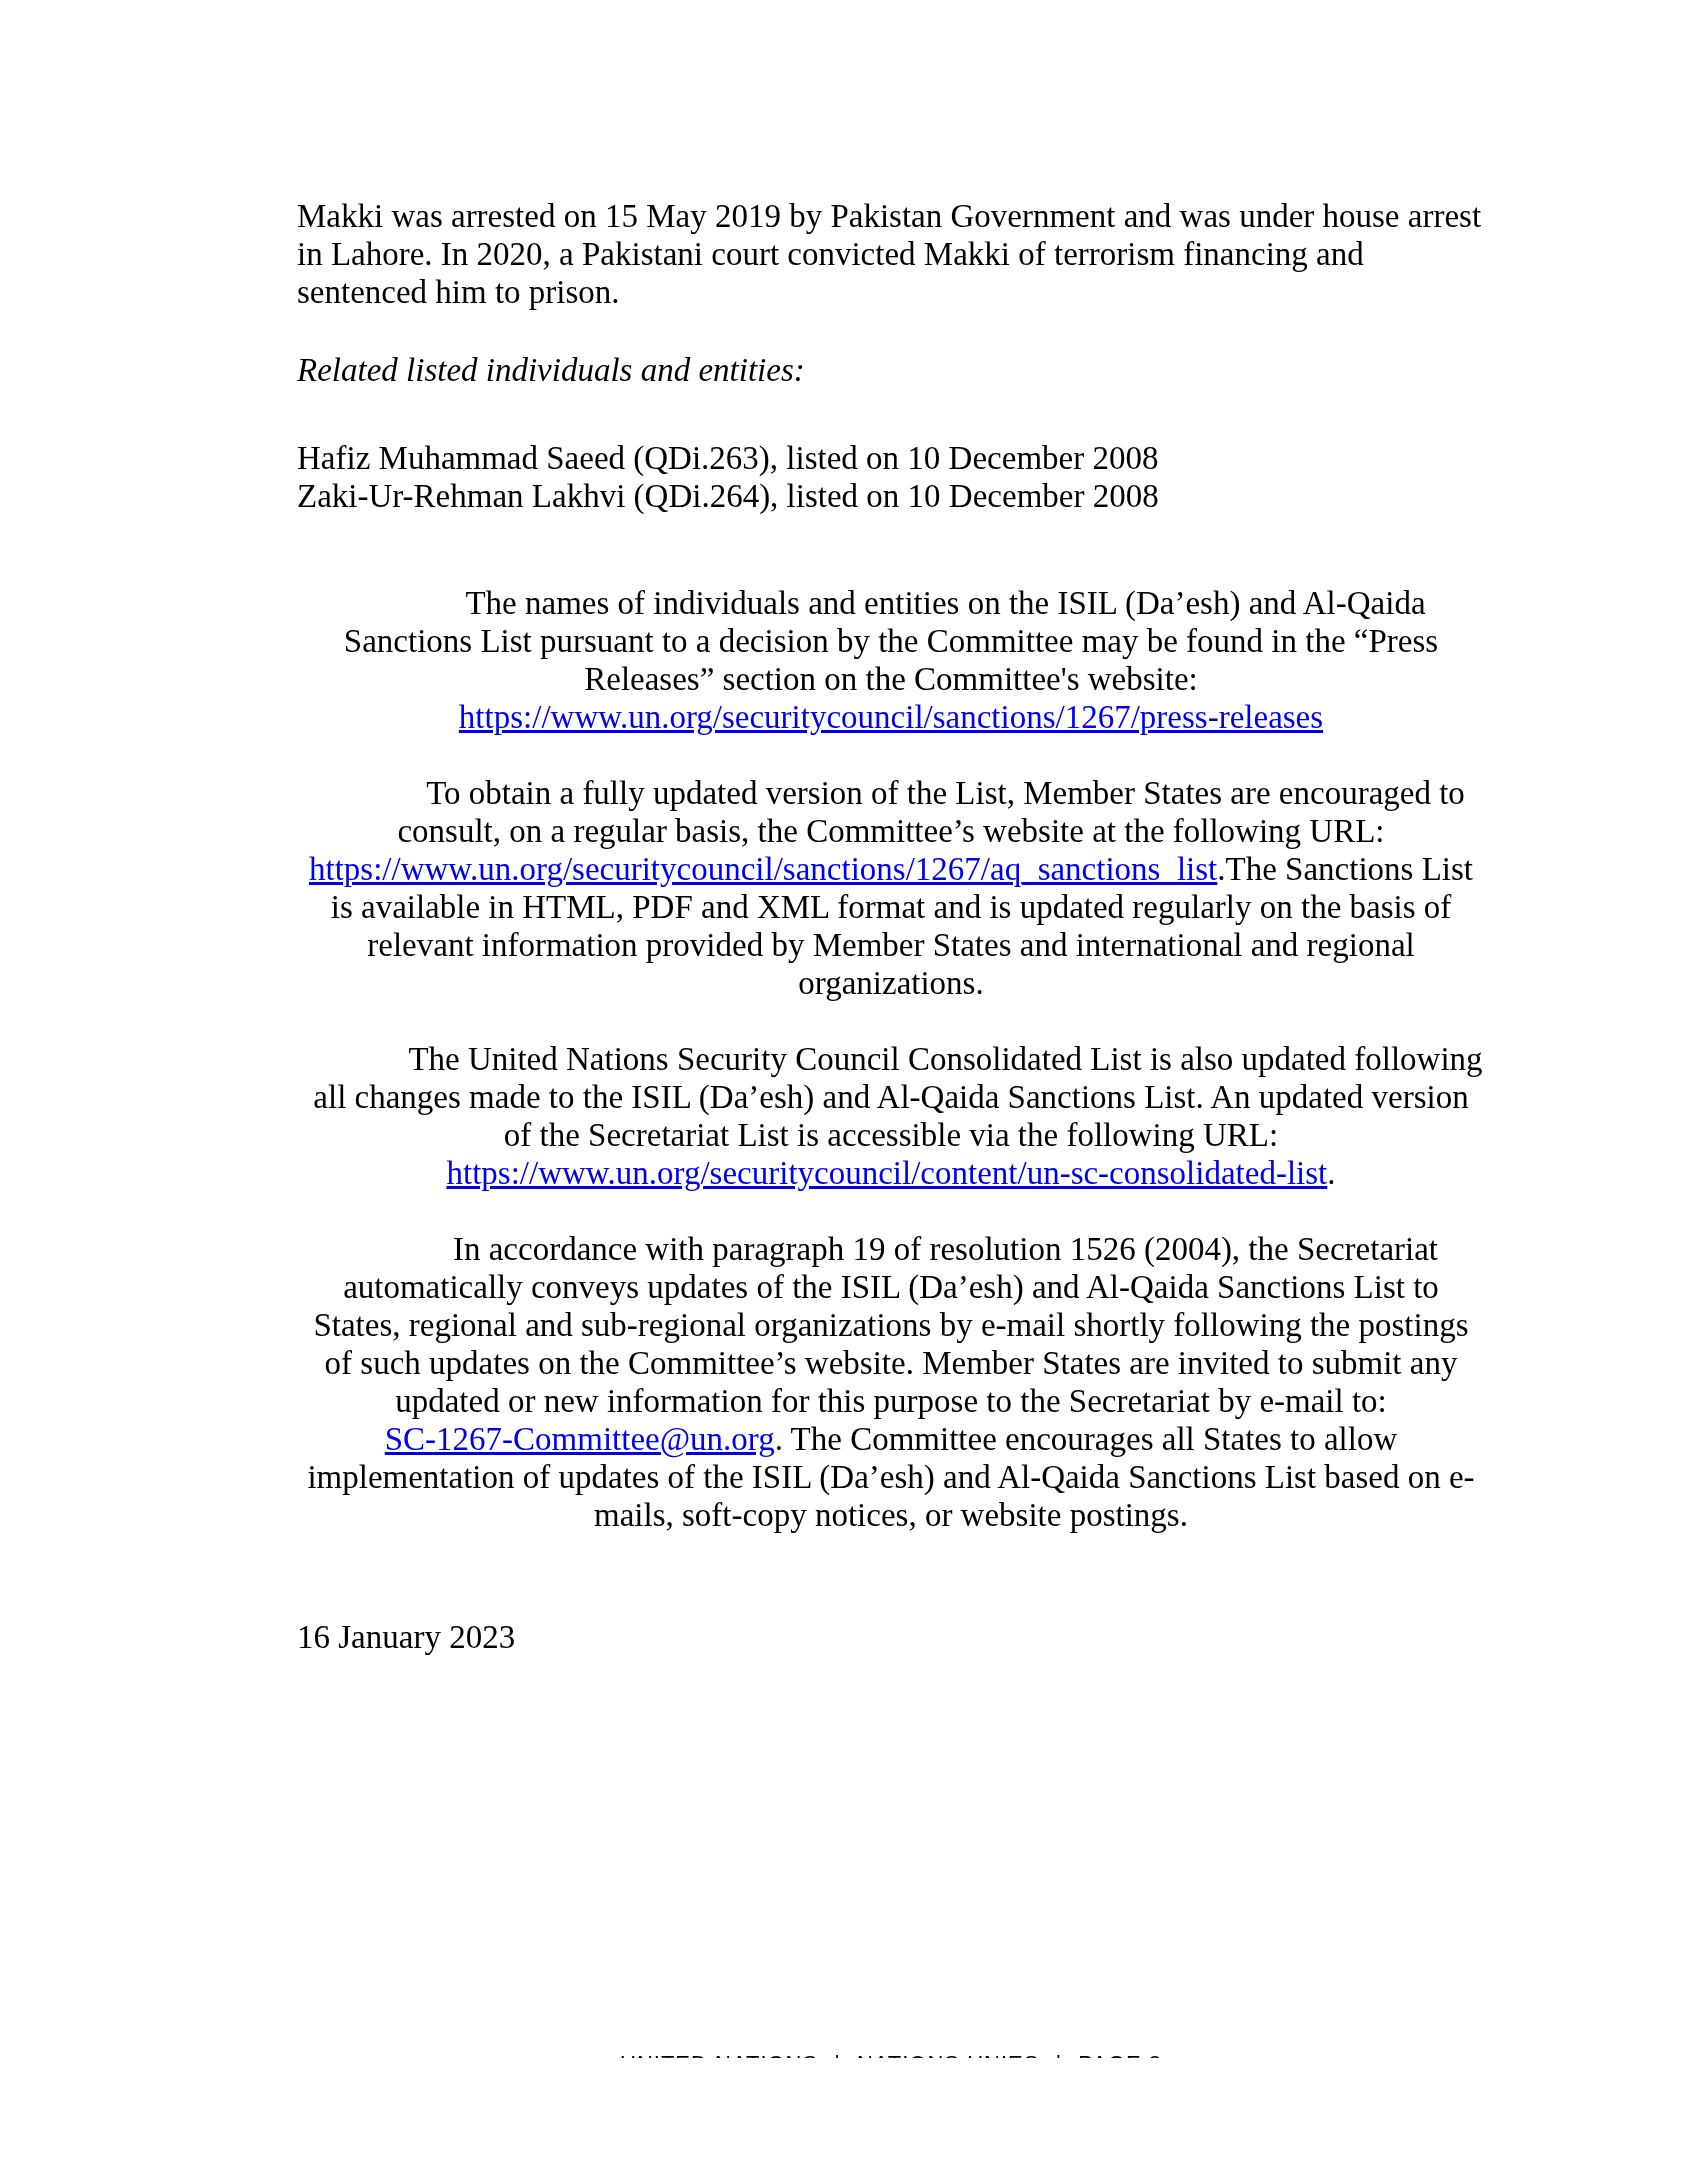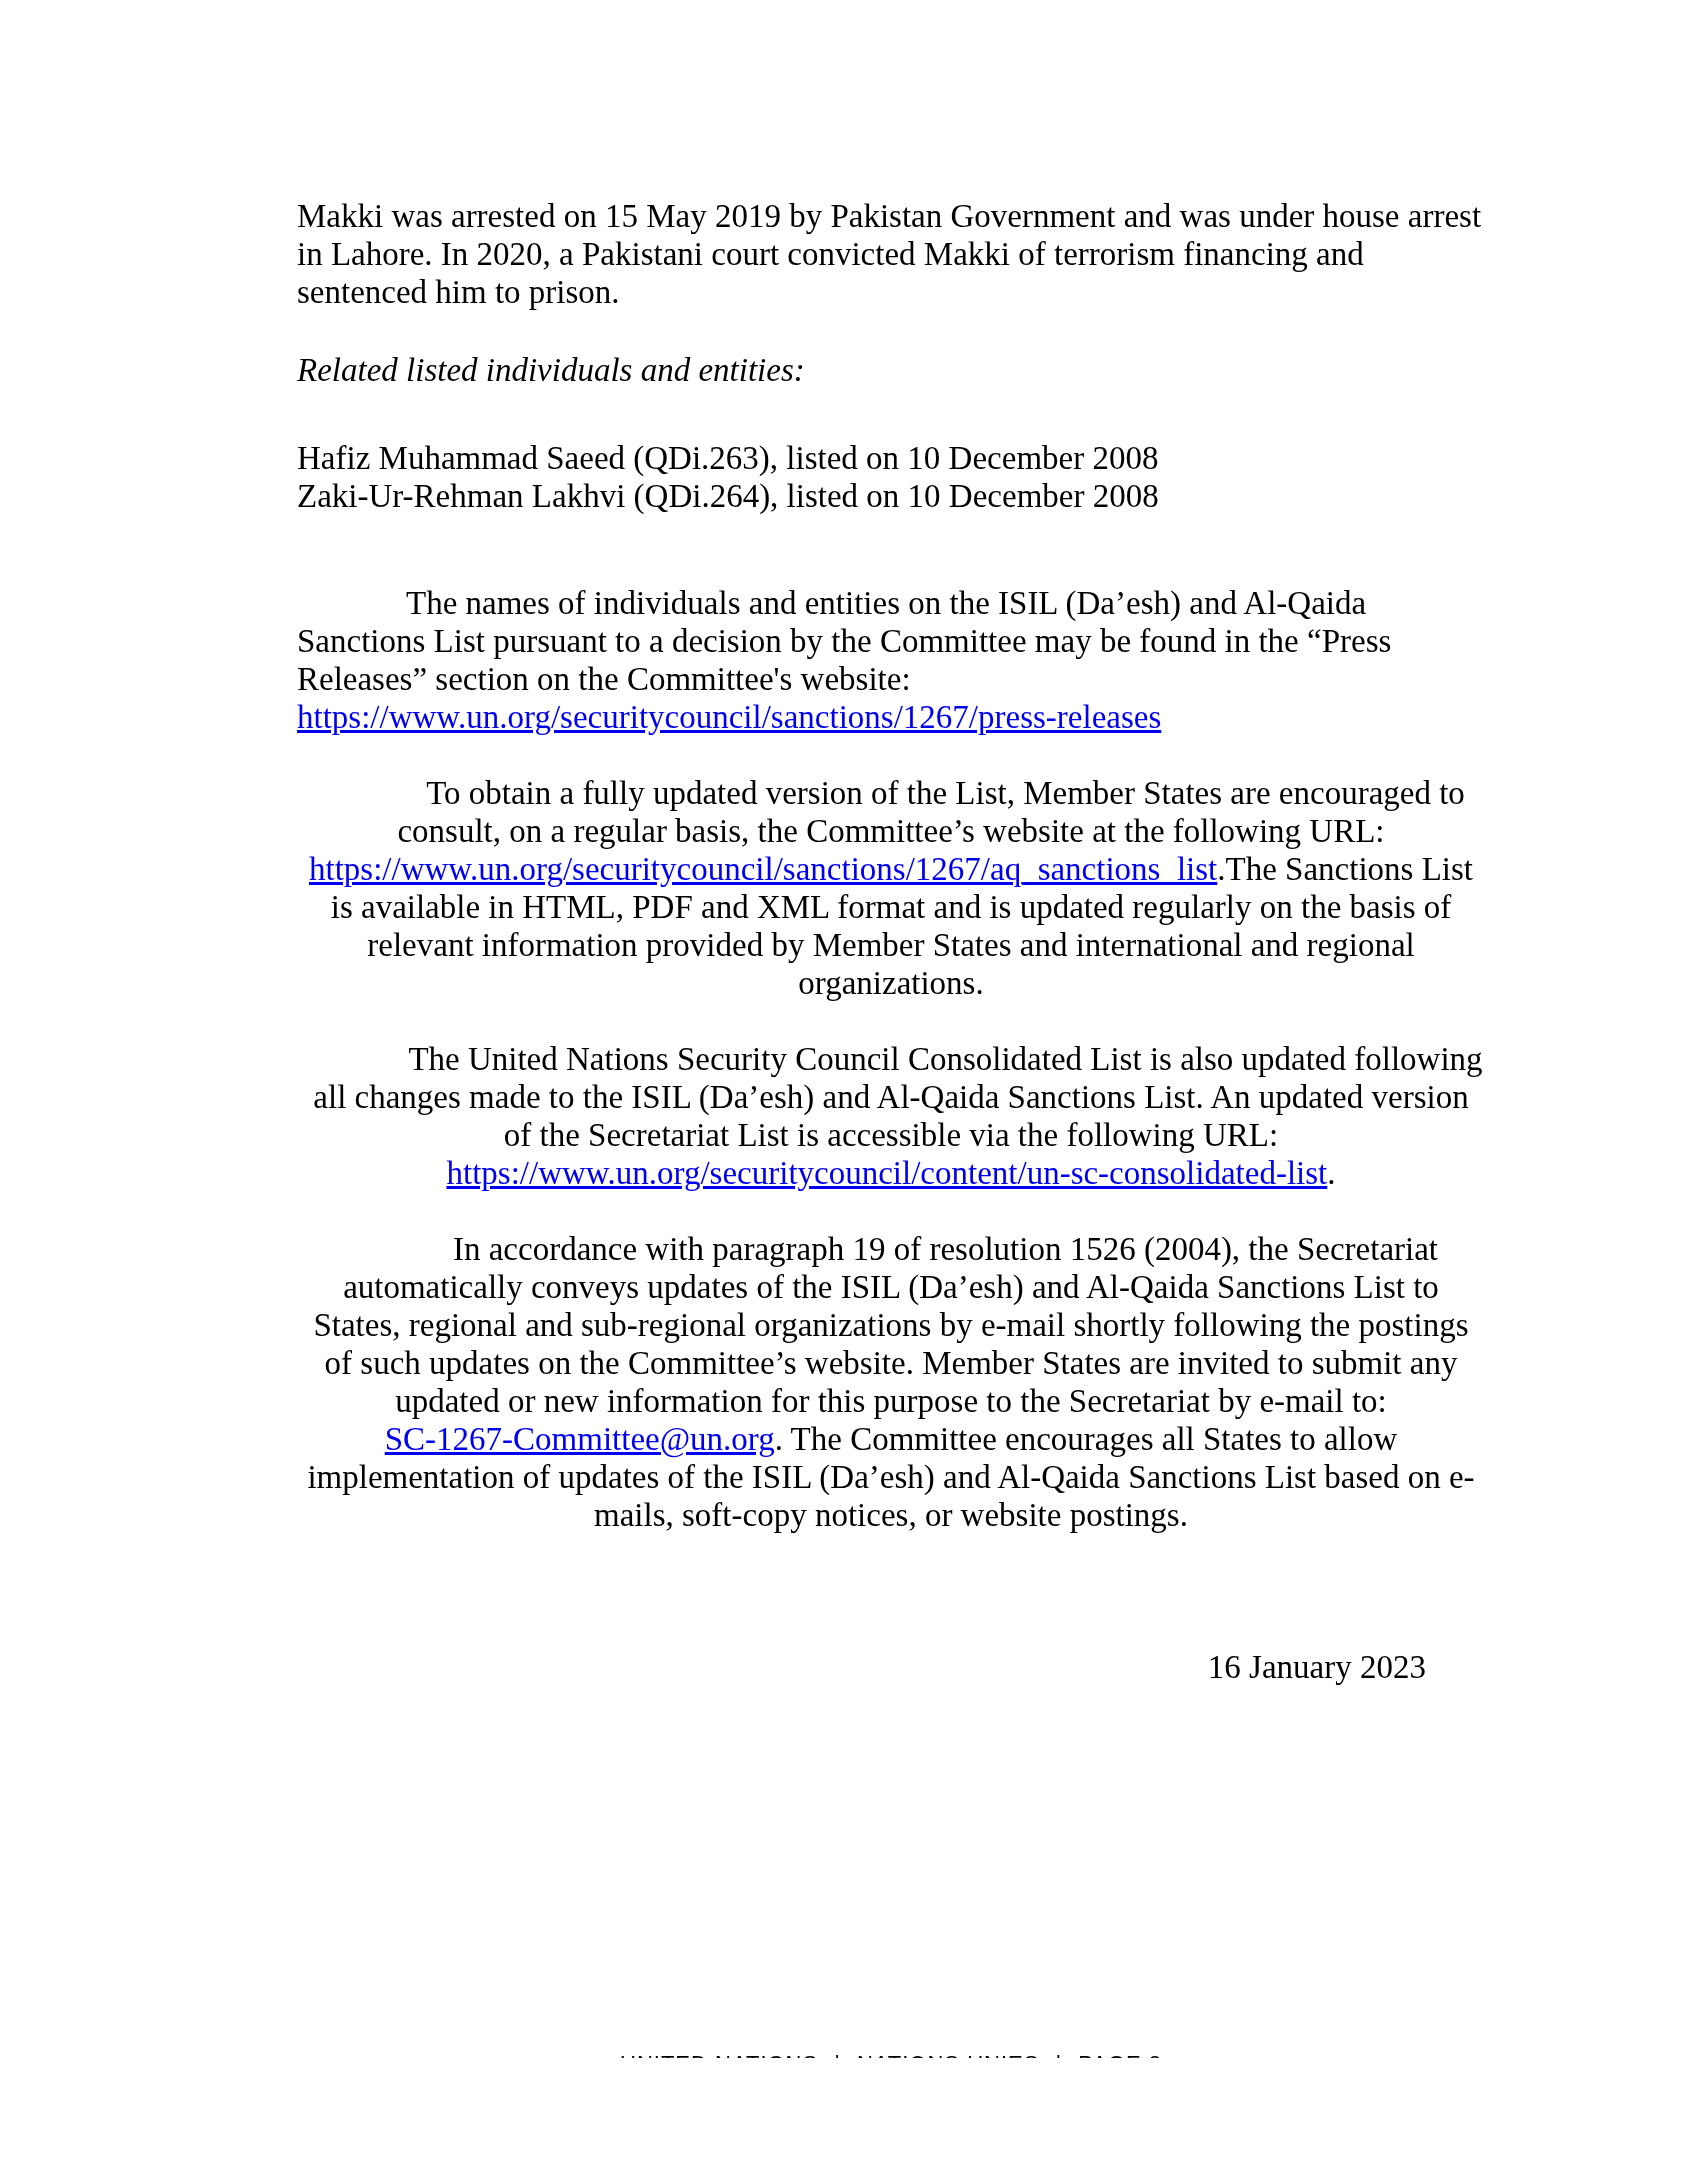--- a/index.html
+++ b/index.html
@@ -25,24 +25,23 @@
   .italic { font-style: italic; }
   .link {
     color: #0000EE;
     text-decoration: underline;
     cursor: pointer;
     margin-top: 47px;
   }
   .mt-para    { margin-top: 38px; text-align: center; }
   .mt-heading { margin-top: 40px; }
   .mt-list    { margin-top: 50px; }
-  .mt-press   { margin-top: 69px; }
+  .mt-press   { margin-top: 69px; text-align: center; }
   .date-line {
-    margin-top: 114px;
-    text-align: right;
+    margin-top: 84px;
     padding-right: 59px;
     white-space: nowrap;
   }
   .footer {
     position: absolute;
     left: 297px;
     top: 2051px;
     width: 1188px;
     text-align: center;
     font-family: "Liberation Sans", "DejaVu Sans", sans-serif;

